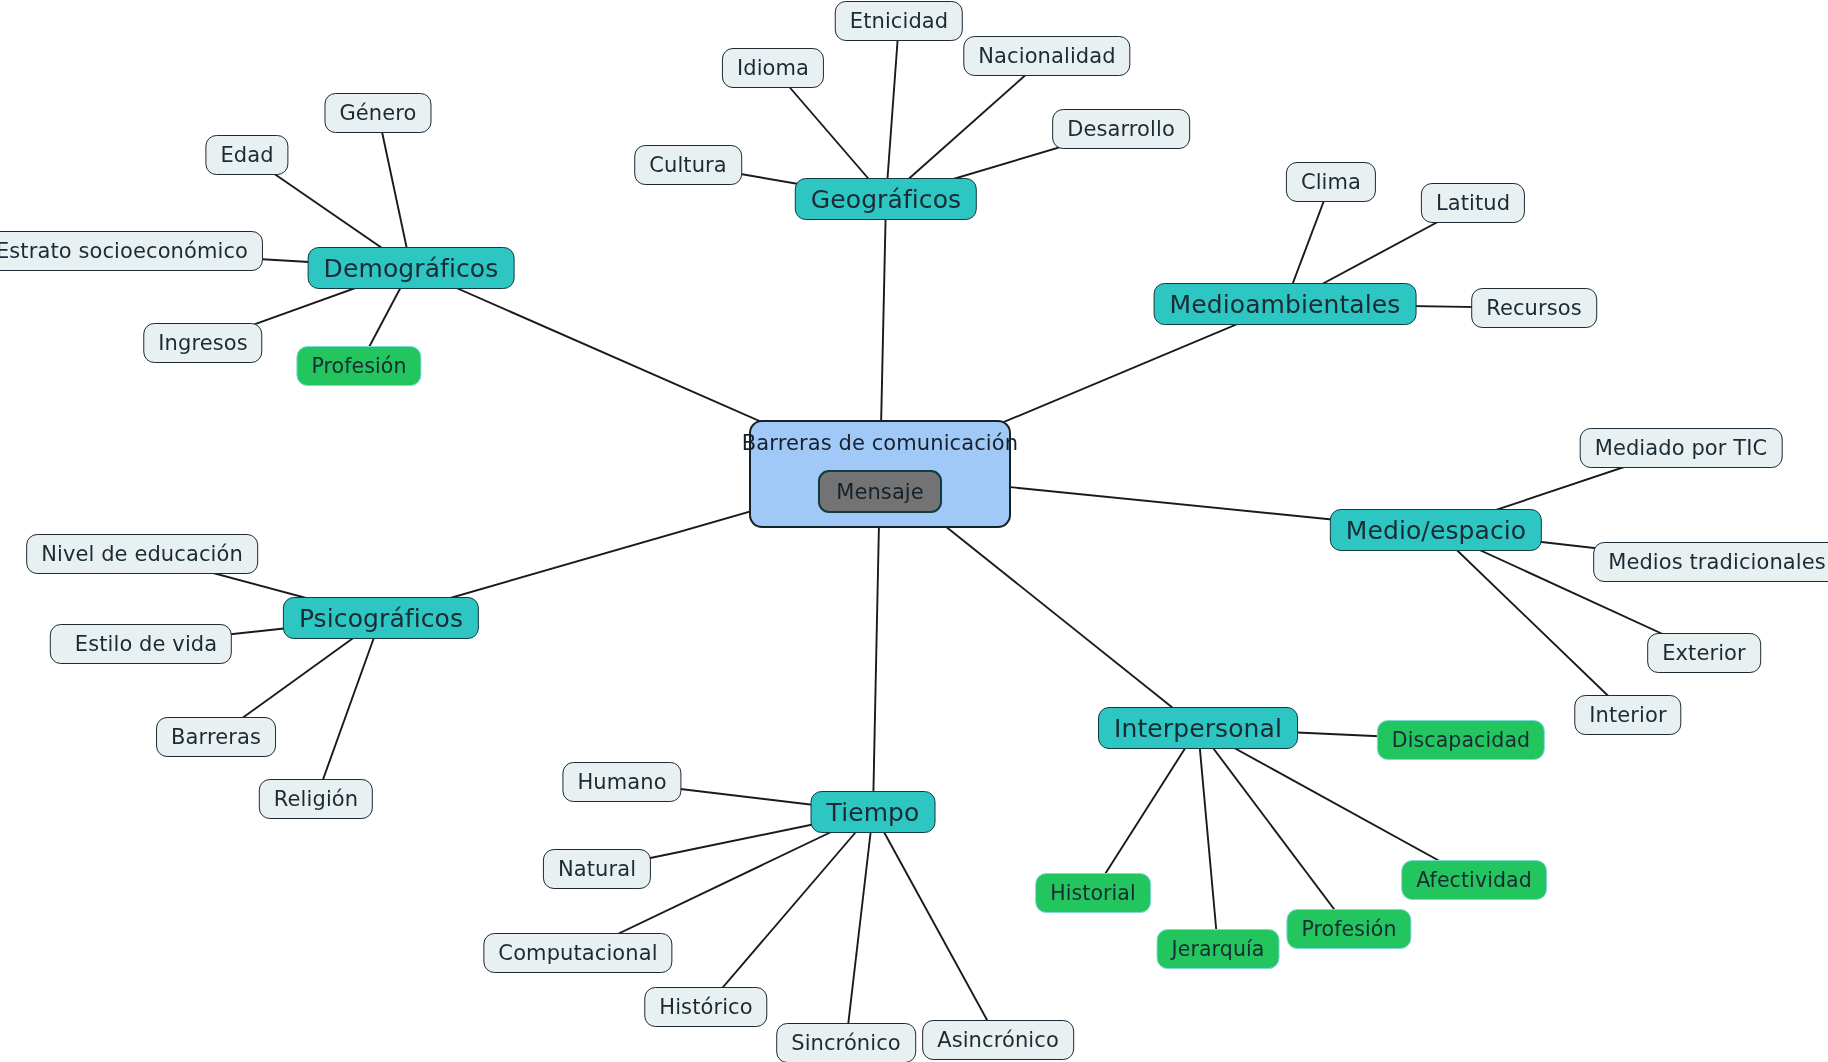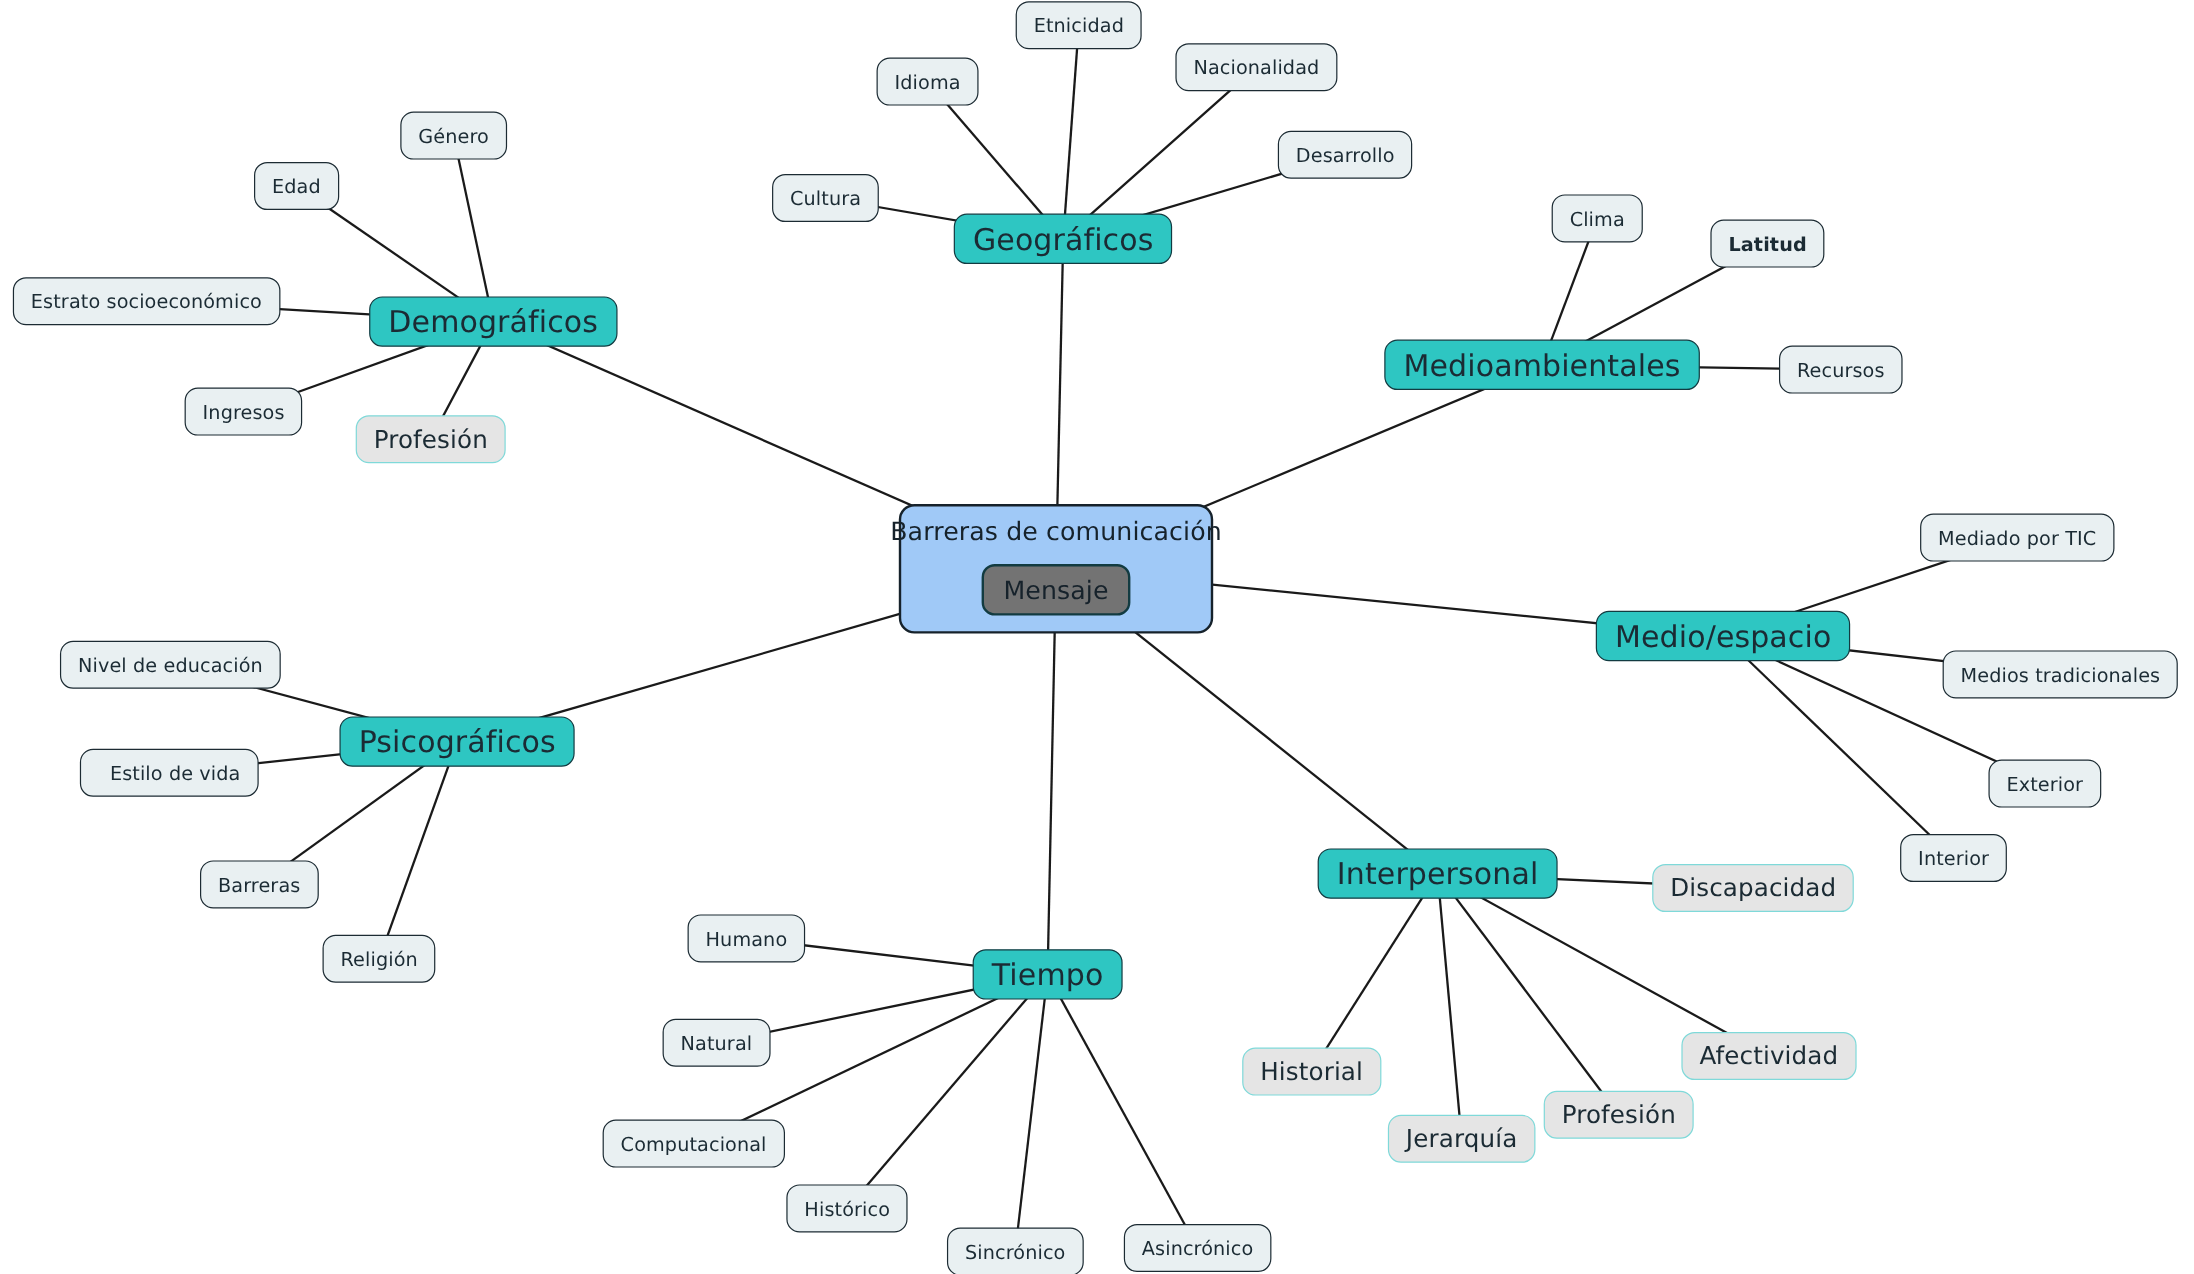--- a/index.html
+++ b/index.html
@@ -33,27 +33,27 @@
     justify-content: center;
     white-space: nowrap;
     transform: translate(-50%, -50%);
     border-radius: 11px;
     color: #1b2b34;
     letter-spacing: 0.1px;
   }
   .node-leaf {
     background: #e9f0f2;
     border: 1.7px solid #1c2b33;
-    font-size: 16px;
+    font-size: 21px;
     padding: 0 14px;
     height: 40px;
     border-radius: 11px;
   }
   .node-leaf-alt {
-    background: #e5e5e5;
+    background: #22c55e;
     border: 1.7px solid #7fd9d9;
     font-size: 20.5px;
     padding: 0 14px;
     height: 40px;
     border-radius: 11px;
   }
   .node-branch {
     background: #2ec6c2;
     border: 1.9px solid #123b41;
     font-size: 25px;
@@ -147,21 +147,21 @@
       <div class="node node-leaf" style="left: 203px; top: 343px;">Ingresos</div>
       <div class="node node-leaf-alt" style="left: 359px; top: 366px;">Profesión</div>
       <div class="node node-branch" style="left: 886px; top: 199px;">Geográficos</div>
       <div class="node node-leaf" style="left: 688px; top: 165px;">Cultura</div>
       <div class="node node-leaf" style="left: 773px; top: 68px;">Idioma</div>
       <div class="node node-leaf" style="left: 899px; top: 21px;">Etnicidad</div>
       <div class="node node-leaf" style="left: 1047px; top: 56px;">Nacionalidad</div>
       <div class="node node-leaf" style="left: 1121px; top: 129px;">Desarrollo</div>
       <div class="node node-branch" style="left: 1285px; top: 304px;">Medioambientales</div>
       <div class="node node-leaf" style="left: 1331px; top: 182px;">Clima</div>
-      <div class="node node-leaf" style="left: 1473px; top: 203px; font-weight: bold;">Latitud</div>
+      <div class="node node-leaf" style="left: 1473px; top: 203px;">Latitud</div>
       <div class="node node-leaf" style="left: 1534px; top: 308px;">Recursos</div>
       <div class="node node-branch" style="left: 1436px; top: 530px;">Medio/espacio</div>
       <div class="node node-leaf" style="left: 1681px; top: 448px;">Mediado por TIC</div>
       <div class="node node-leaf" style="left: 1717px; top: 562px;">Medios tradicionales</div>
       <div class="node node-leaf" style="left: 1704px; top: 653px;">Exterior</div>
       <div class="node node-leaf" style="left: 1628px; top: 715px;">Interior</div>
       <div class="node node-branch" style="left: 1198px; top: 728px;">Interpersonal</div>
       <div class="node node-leaf-alt" style="left: 1461px; top: 740px;">Discapacidad</div>
       <div class="node node-leaf-alt" style="left: 1474px; top: 880px;">Afectividad</div>
       <div class="node node-leaf-alt" style="left: 1349px; top: 929px;">Profesión</div>

